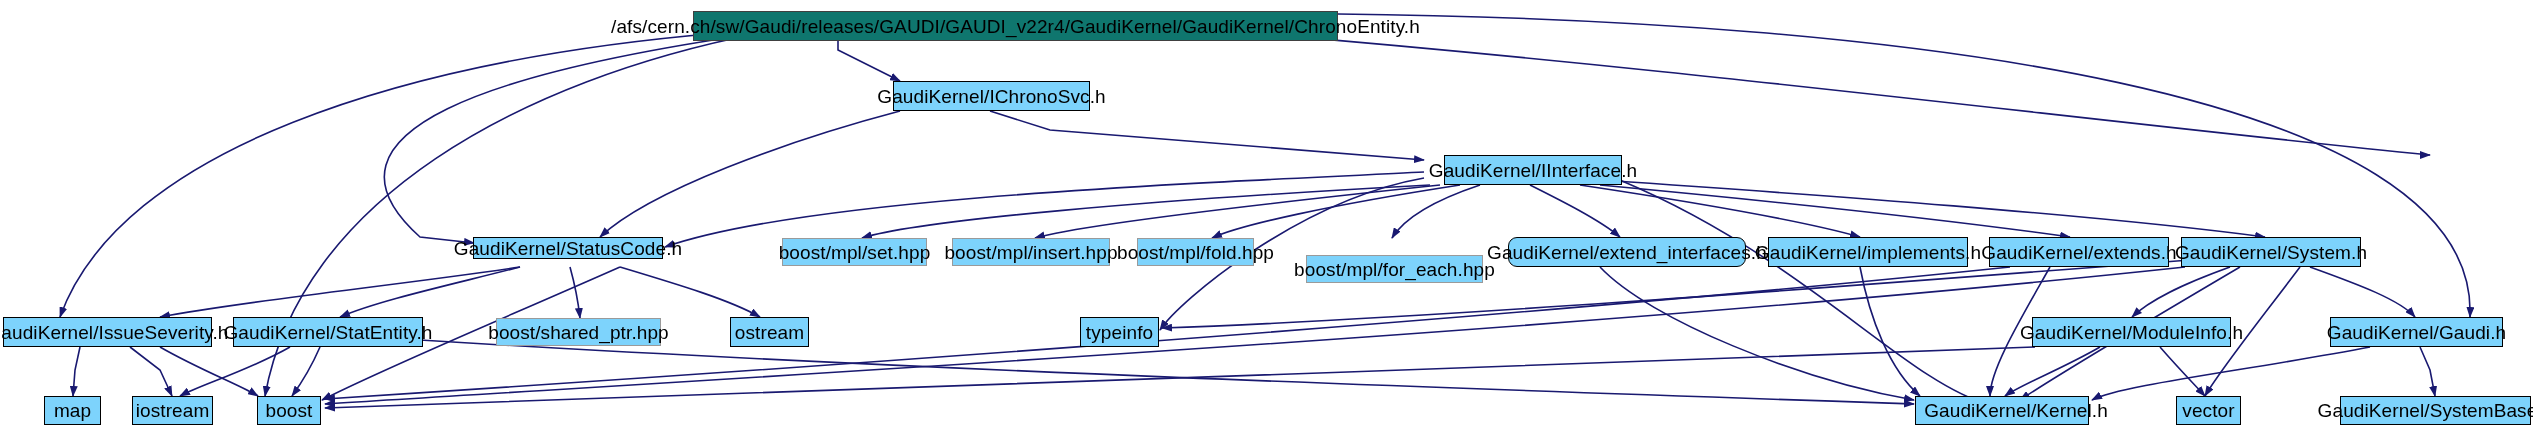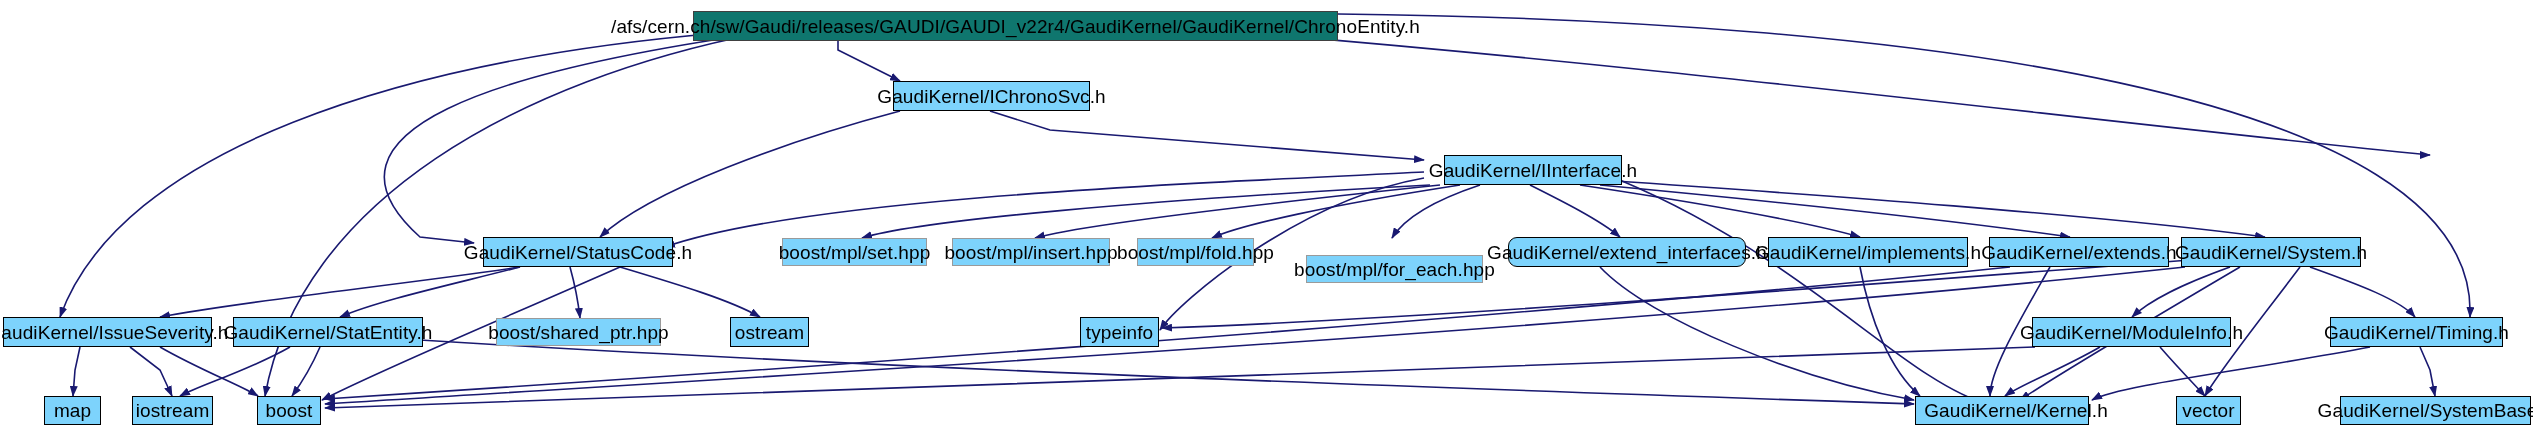--- a/index.html
+++ b/index.html
@@ -115,21 +115,21 @@
   <div id="node-layer">
       <div class="node root" style="left: 693px; top: 3px; width: 645px; height: 30px;">
         <span class="label">/afs/cern.ch/sw/Gaudi/releases/GAUDI/GAUDI_v22r4/GaudiKernel/GaudiKernel/ChronoEntity.h</span>
       </div>
       <div class="node" style="left: 893px; top: 81px; width: 197px; height: 30px;">
         <span class="label">GaudiKernel/IChronoSvc.h</span>
       </div>
       <div class="node" style="left: 1424px; top: 155px; width: 178px; height: 30px; margin-left: 20px;">
         <span class="label">GaudiKernel/IInterface.h</span>
       </div>
-      <div class="node" style="left: 473px; top: 237px; width: 190px; height: 30px; margin-left: 10px;">
+      <div class="node" style="left: 473px; top: 237px; width: 190px; height: 22px;">
         <span class="label">GaudiKernel/StatusCode.h</span>
       </div>
       <div class="node thin-border" style="left: 782px; top: 238px; width: 145px; height: 28px;">
         <span class="label">boost/mpl/set.hpp</span>
       </div>
       <div class="node thin-border" style="left: 952px; top: 238px; width: 158px; height: 28px;">
         <span class="label">boost/mpl/insert.hpp</span>
       </div>
       <div class="node thin-border" style="left: 1137px; top: 238px; width: 117px; height: 28px;">
         <span class="label">boost/mpl/fold.hpp</span>
@@ -161,21 +161,21 @@
       <div class="node" style="left: 730px; top: 317px; width: 79px; height: 30px;">
         <span class="label">ostream</span>
       </div>
       <div class="node" style="left: 1080px; top: 317px; width: 79px; height: 30px;">
         <span class="label">typeinfo</span>
       </div>
       <div class="node" style="left: 2032px; top: 317px; width: 199px; height: 30px;">
         <span class="label">GaudiKernel/ModuleInfo.h</span>
       </div>
       <div class="node" style="left: 2330px; top: 317px; width: 173px; height: 30px;">
-        <span class="label">GaudiKernel/Timing.h</span>
+        <span class="label">GaudiKernel/Gaudi.h</span>
       </div>
       <div class="node" style="left: 44px; top: 396px; width: 57px; height: 29px;">
         <span class="label">map</span>
       </div>
       <div class="node" style="left: 132px; top: 396px; width: 81px; height: 29px;">
         <span class="label">iostream</span>
       </div>
       <div class="node" style="left: 257px; top: 396px; width: 64px; height: 29px;">
         <span class="label">boost</span>
       </div>

